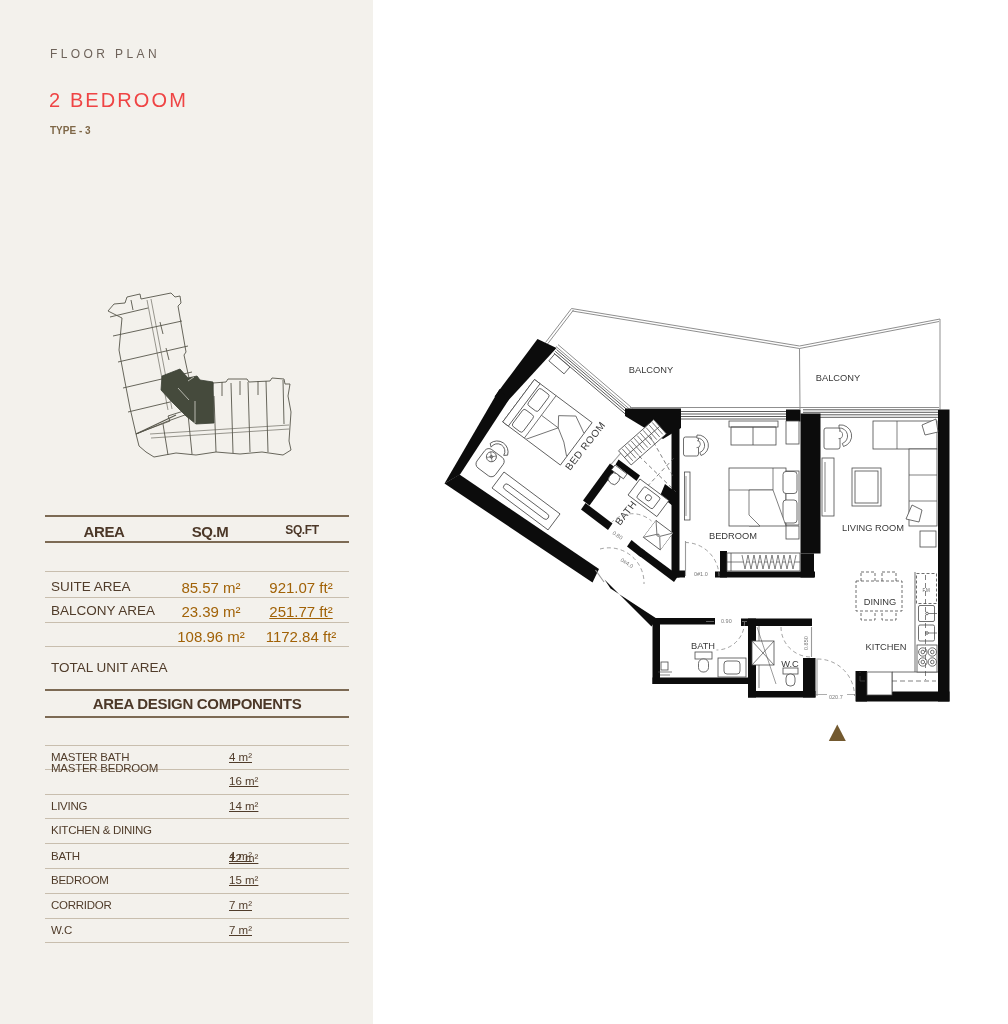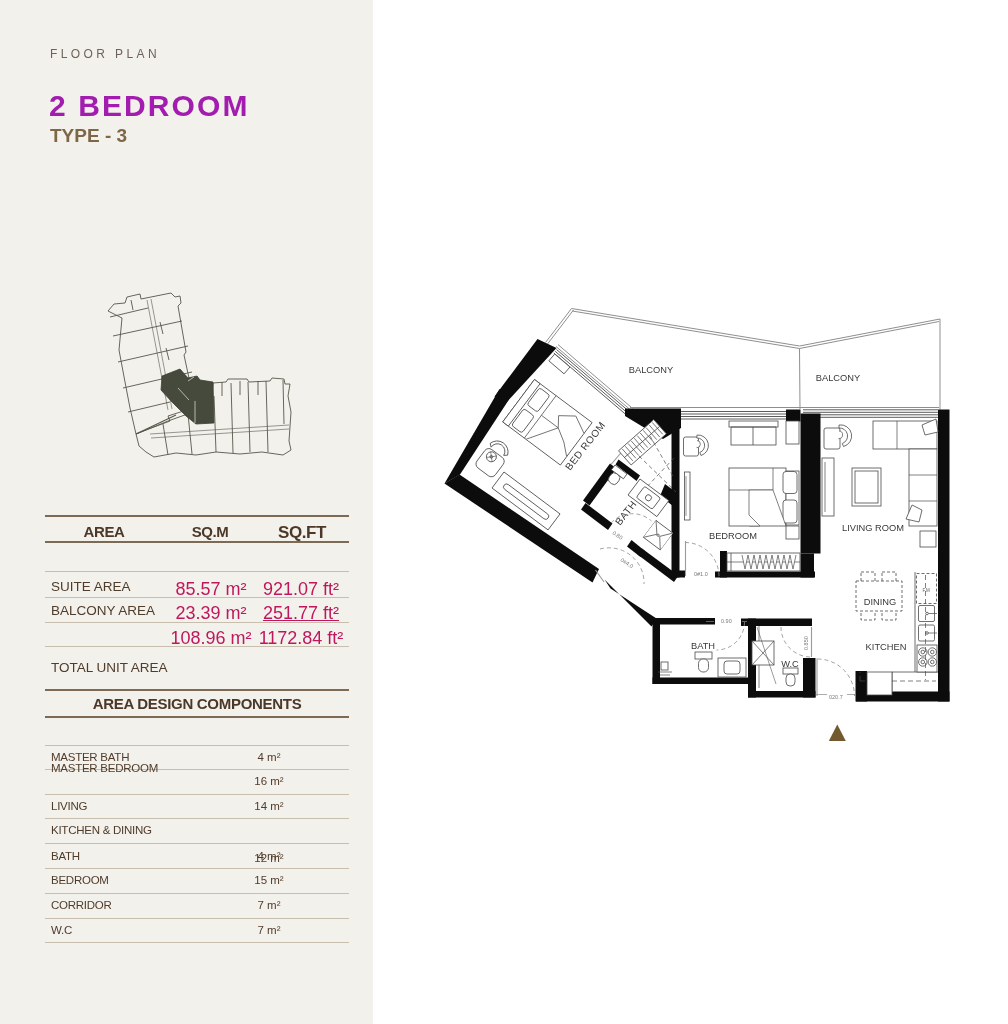--- a/index.html
+++ b/index.html
@@ -2,34 +2,34 @@
 <html><head>
 <meta charset="utf-8">
 <style>
   html,body{margin:0;padding:0;}
   body{width:1008px;height:1024px;position:relative;background:#ffffff;
        font-family:"Liberation Sans", sans-serif;overflow:hidden;}
   .abs{position:absolute;}
   .hline{position:absolute;height:1px;background:#c8beae;}
   .hline2{position:absolute;height:2px;background:#7c6a54;}
   .lbl{position:absolute;color:#503c2a;font-size:13.5px;white-space:nowrap;}
-  .val{position:absolute;color:#be185d;font-size:18px;white-space:nowrap;transform:translateX(-50%);}
-  .rval{position:absolute;color:#503c2a;font-size:11.5px;white-space:nowrap;text-align:center;}
+  .val{position:absolute;color:#a16207;font-size:15px;white-space:nowrap;transform:translateX(-50%);}
+  .rval{position:absolute;color:#503c2a;font-size:11.5px;white-space:nowrap;text-align:left;text-decoration:underline;}
   .clbl{position:absolute;color:#503c2a;font-size:11.5px;letter-spacing:-0.25px;white-space:nowrap;}
 </style>
 </head>
 <body>
 
 <div class="abs" style="left:0;top:0;width:373px;height:1024px;background:#f3f1ec;"></div>
 
 <div class="abs" style="left:50px;top:47px;font-size:12px;letter-spacing:3.4px;color:#6e635a;font-weight:500;">FLOOR PLAN</div>
 
-<div class="abs" style="left:49px;top:89px;font-size:30px;font-weight:700;color:#a21caf;letter-spacing:2.1px;">2 BEDROOM</div>
-
-<div class="abs" style="left:50px;top:125px;font-size:19px;font-weight:700;color:#7e6747;letter-spacing:0px;">TYPE - 3</div>
+<div class="abs" style="left:49px;top:89px;font-size:20px;font-weight:400;color:#ef4444;letter-spacing:2.1px;">2 BEDROOM</div>
+
+<div class="abs" style="left:50px;top:125px;font-size:10px;font-weight:700;color:#7e6747;letter-spacing:0px;">TYPE - 3</div>
 
 <svg class="abs" style="left:0;top:0;" width="373" height="500" viewBox="0 0 373 500" fill="none">
   <g stroke="#57564b" stroke-width="0.9" fill="none">
 
     <path d="M122,318 L108,311 L114,304 L125,303 L127,297 L140,294 L141,299 L171,293 L175,297 L180,296 L181,303 L178,306 L186,352 L184,355 L192,392 L196,407 L168,416 L170,421 L146,430 L136,434 L130,408 L125,382 L119,350 Z"></path>
 
     <path d="M147,300 L168,410" stroke-width="0.6"></path>
     <path d="M151,299 L172,409" stroke-width="0.6"></path>
 
     <path d="M113,336 L182,321"></path>
@@ -58,21 +58,21 @@
   </g>
 
   <path d="M162,376 L180,369 L188,378 L197,376 L200,380 L213,382 L214,423 L196,424 L186,416 L172,402 L161,390 Z" fill="#454a3c" stroke="#3a3f33" stroke-width="0.8"></path>
   <path d="M178,388 L189,400 M188,381 L194,377 M195,401 L195,423" stroke="#e8e6e0" stroke-width="0.7"></path>
 </svg>
 
 <div class="hline2" style="left:45px;top:515px;width:304px;"></div>
 
 <div class="abs" style="left:104px;top:523px;transform:translateX(-50%);font-size:15px;letter-spacing:-0.4px;font-weight:700;color:#4c3828;">AREA</div>
 <div class="abs" style="left:210px;top:523px;transform:translateX(-50%);font-size:15px;letter-spacing:-0.4px;font-weight:700;color:#4c3828;">SQ.M</div>
-<div class="abs" style="left:302px;top:523px;transform:translateX(-50%);font-size:17px;letter-spacing:-0.4px;font-weight:700;color:#4c3828;">SQ.FT</div>
+<div class="abs" style="left:302px;top:523px;transform:translateX(-50%);font-size:12px;letter-spacing:-0.4px;font-weight:700;color:#4c3828;">SQ.FT</div>
 
 <div class="hline2" style="left:45px;top:541px;width:304px;"></div>
 
 <div class="hline" style="left:45px;top:571px;width:304px;"></div>
 <div class="hline" style="left:45px;top:597px;width:304px;"></div>
 <div class="hline" style="left:45px;top:622px;width:304px;"></div>
 <div class="hline" style="left:45px;top:646px;width:304px;"></div>
 
 <div class="lbl" style="left:51px;top:579px;">SUITE AREA</div>
 <div class="val" style="left:211px;top:579px;">85.57 m²</div>

